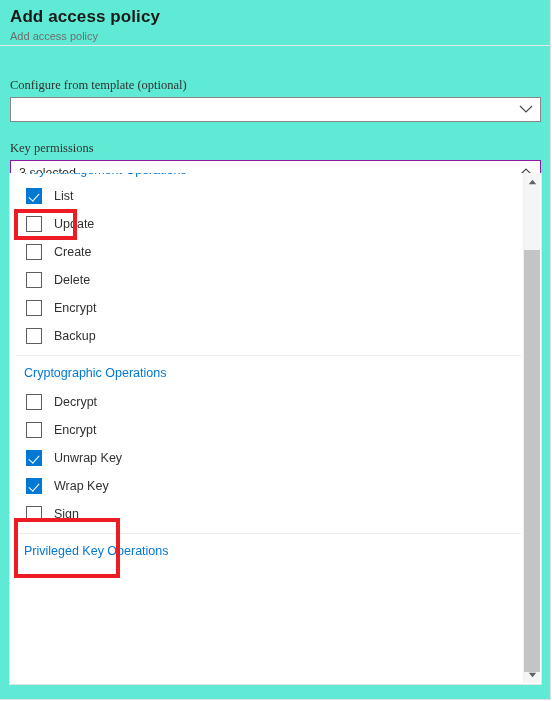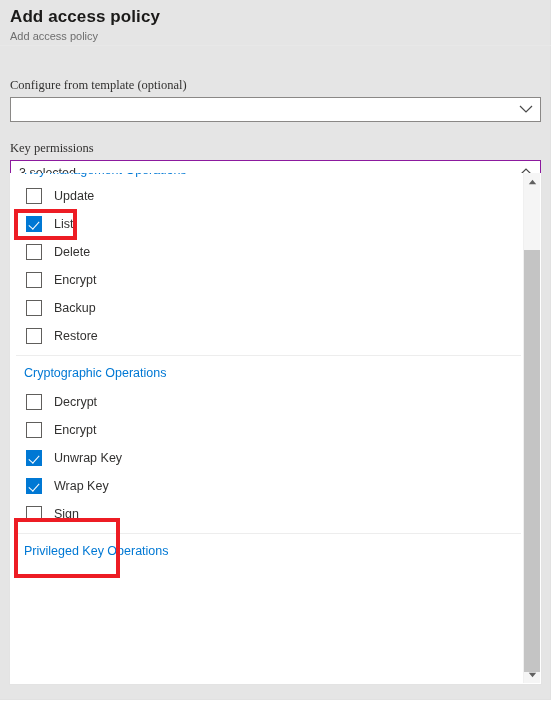--- a/index.html
+++ b/index.html
@@ -16,21 +16,21 @@
     position: relative;
   }
 
   .page-frame {
     position: absolute;
     left: 0; top: 0;
     width: 551px;
     height: 700px;
     border-right: 1px solid #e1e1e1;
     border-bottom: 1px solid #e1e1e1;
-    background: #e5e5e5;
+    background: #5eead4;
     box-sizing: border-box;
   }
 
   
   .header {
     position: absolute;
     left: 0; top: 0;
     width: 551px;
     height: 46px;
     box-sizing: border-box;
@@ -264,42 +264,42 @@
     </div>
   </div>
 
   <div class="dropdown-panel">
 
     <div class="list-viewport">
       <div class="clipped-header">Key Management Operations</div>
 
       <div style="padding-top:9px;">
         <div class="option-row">
-          <span class="checkbox"></span>
-          <span class="option-label">Update</span>
-        </div>
-        <div class="option-row">
           <span class="checkbox checked"></span>
           <span class="option-label">List</span>
         </div>
         <div class="option-row">
           <span class="checkbox"></span>
+          <span class="option-label">Update</span>
+        </div>
+        <div class="option-row">
+          <span class="checkbox"></span>
+          <span class="option-label">Create</span>
+        </div>
+        <div class="option-row">
+          <span class="checkbox"></span>
           <span class="option-label">Delete</span>
         </div>
         <div class="option-row">
           <span class="checkbox"></span>
           <span class="option-label">Encrypt</span>
         </div>
         <div class="option-row">
           <span class="checkbox"></span>
           <span class="option-label">Backup</span>
-        </div>
-        <div class="option-row">
-          <span class="checkbox"></span>
-          <span class="option-label">Restore</span>
         </div>
       </div>
 
       <div class="group-sep"></div>
       <div class="group-header">Cryptographic Operations</div>
 
       <div>
         <div class="option-row">
           <span class="checkbox"></span>
           <span class="option-label">Decrypt</span>

